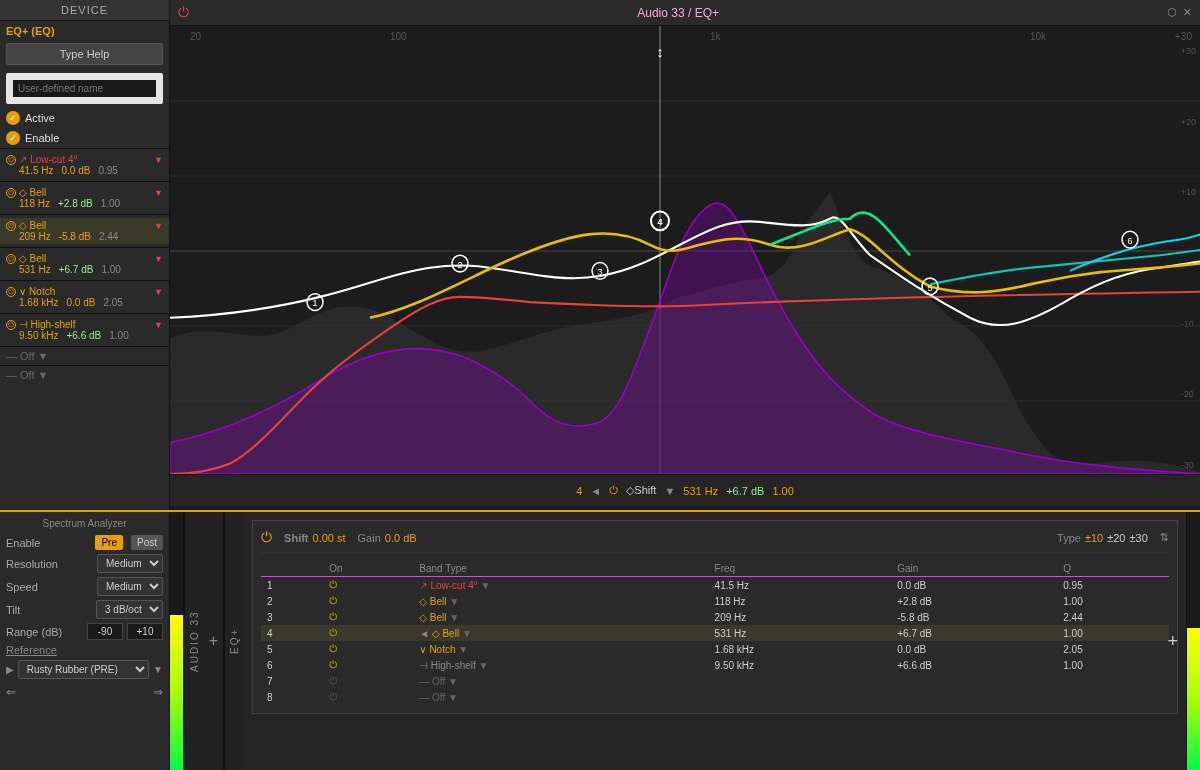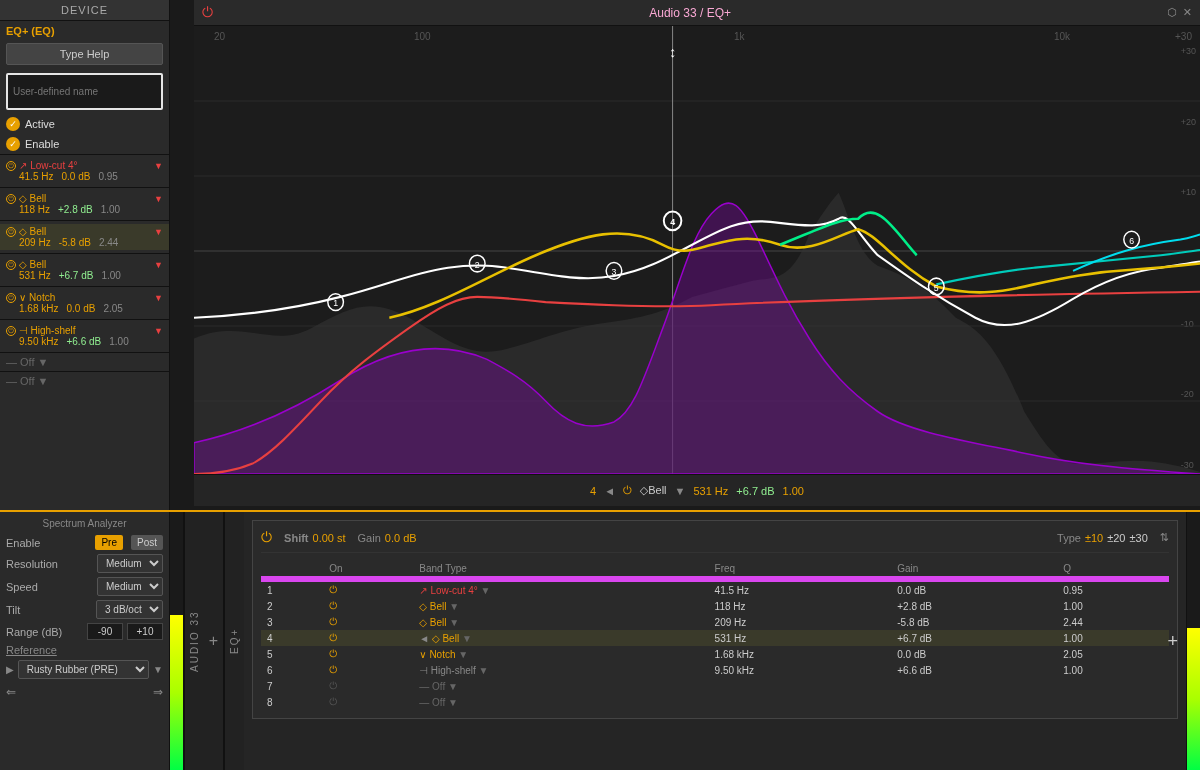--- a/index.html
+++ b/index.html
@@ -13,21 +13,20 @@
       overflow: hidden;
       display: flex;
       flex-direction: column;
     }
 
     
     .main-container {
       display: flex;
       flex: 1;
       height: 510px;
-      gap: 24px;
     }
 
     
     .sidebar {
       width: 170px;
       background: #2a2a2a;
       border-right: 1px solid #111;
       display: flex;
       flex-direction: column;
       flex-shrink: 0;
@@ -66,23 +65,23 @@
       padding: 4px 8px;
       cursor: pointer;
       font-size: 11px;
       text-align: center;
       border-radius: 2px;
     }
 
     .user-defined-input {
       margin: 4px 6px;
       background: #1a1a1a;
-      border: 2px solid #e5e5e5;
+      border: 7px solid #e5e5e5;
       color: #888;
-      padding: 11px 5px;
+      padding: 3px 5px;
       font-size: 10px;
       width: calc(100% - 12px);
       border-radius: 2px;
     }
 
     .toggle-row {
       display: flex;
       align-items: center;
       padding: 3px 6px;
       gap: 5px;
@@ -429,21 +428,21 @@
       width: 100%;
       border-collapse: collapse;
     }
 
     .eq-table th {
       color: #888;
       font-size: 10px;
       font-weight: normal;
       text-align: left;
       padding: 2px 6px;
-      border-bottom: 6px solid #d946ef;
+      border-bottom: 1px solid #d946ef;
     }
 
     .eq-table td {
       padding: 2px 6px;
       font-size: 10px;
       color: #ccc;
     }
 
     .row-num { color: #888; }
     .row-freq { color: #e8a000; }
@@ -734,21 +733,21 @@
         <text x="960" y="209" text-anchor="middle" fill="white" font-size="9">6</text>
 
         <text x="490" y="30" text-anchor="middle" fill="white" font-size="14">↕</text>
       </svg>
     </div>
 
     <div class="eq-freq-bar">
       <span class="freq-bar-band">4</span>
       <span style="color:#888;cursor:pointer">◄</span>
       <span style="color:#e8a000;cursor:pointer">⏻</span>
-      <span class="freq-bar-type">◇Bell</span>
+      <span class="freq-bar-type">◇Shift</span>
       <span style="color:#888;cursor:pointer">▼</span>
       <span class="freq-bar-value">531 Hz</span>
       <span class="freq-bar-value" style="color:#90ee90">+6.7 dB</span>
       <span class="freq-bar-value">1.00</span>
     </div>
   </div>
 </div>
 
 <div class="bottom-section">
 

